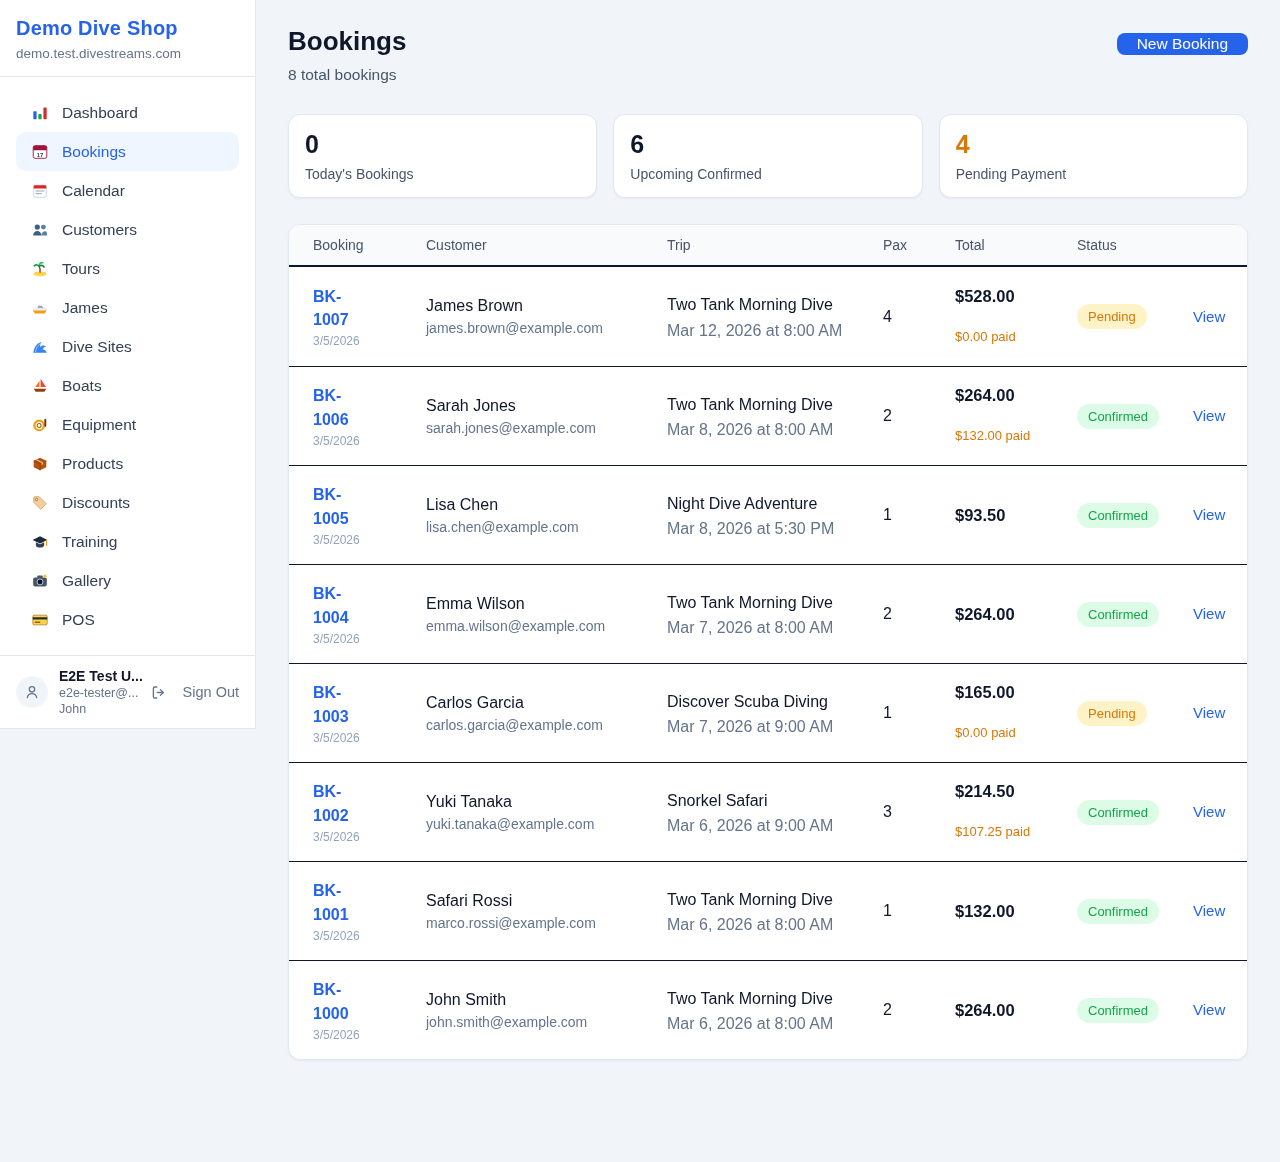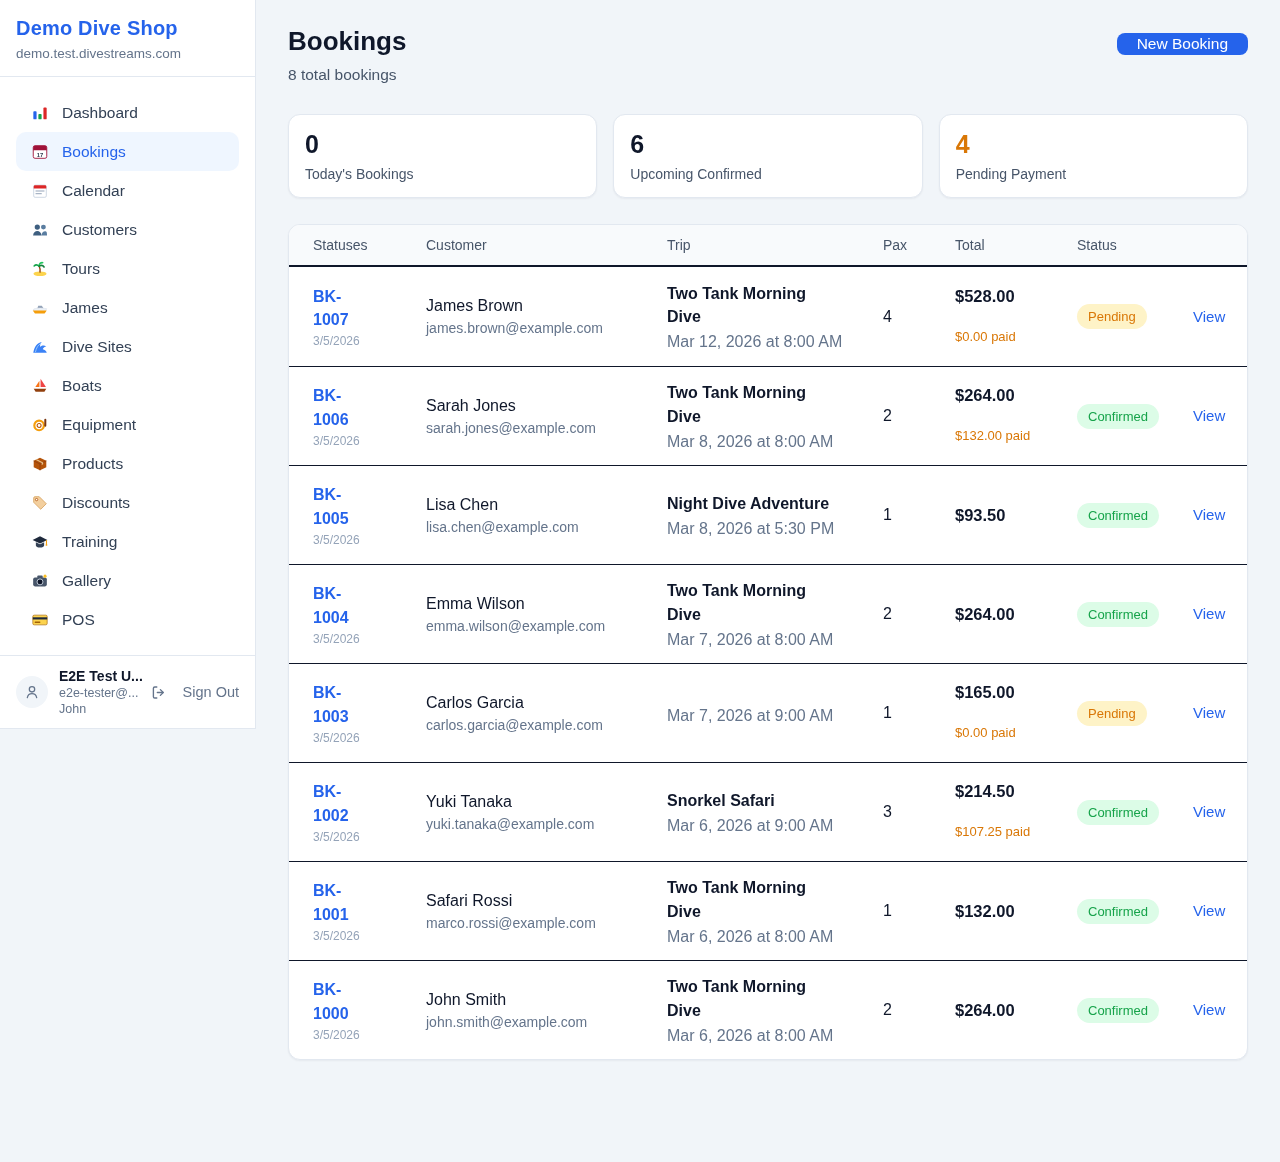--- a/index.html
+++ b/index.html
@@ -46,21 +46,21 @@
   .table-card { margin-top:26px; background:#fff; border:1px solid #e2e8f0; border-radius:12px; overflow:hidden; box-shadow:0 1px 2px rgba(15,23,42,.05); }
   .thead, .trow { display:grid; grid-template-columns:113px 241px 216px 72px 122px 116px 1fr; }
   .thead { background:#f8fafc; border-bottom:2px solid #0f172a; padding:0 24px; }
   .th { font-size:14px; color:#475569; padding:12px 0; }
   .trow { align-items:center; min-height:99px; padding:14px 24px; }
   .trow + .trow { border-top:1px solid #0f172a; }
   .bk-id { display:inline-block; max-width:58px; font-size:16px; font-weight:600; color:#2563eb; line-height:1.45; text-decoration:none; cursor:pointer; }
   .bk-date { font-size:12px; color:#94a3b8; margin-top:3px; }
   .cust-name { font-size:16px; color:#0f172a; }
   .cust-email { font-size:14px; color:#64748b; margin-top:5px; }
-  .trip-name { font-size:16px; font-weight:700; color:#0f172a; max-width:172px; line-height:1.45; }
+  .trip-name { font-size:16px; font-weight:400; color:#0f172a; max-width:172px; line-height:1.45; }
   .trip-date { font-size:16px; color:#64748b; margin-top:5px; }
   .c-pax { font-size:16px; color:#0f172a; }
   .total-amt { font-size:16.5px; font-weight:700; color:#0f172a; }
   .total-paid { font-size:13px; color:#d97706; margin-top:22px; max-width:78px; line-height:1.4; }
   .total-paid:empty { display:none; }
   .badge { display:inline-block; font-size:13px; padding:5px 11px; border-radius:999px; }
   .badge-pending { background:#fef3c7; color:#d97706; }
   .badge-confirmed { background:#dcfce7; color:#16a34a; }
   .c-action { text-align:right; }
   .view-link { color:#2563eb; font-size:15px; font-weight:500; text-decoration:none; cursor:pointer; }
@@ -281,21 +281,21 @@
 
   <div class="stat-card">
     <div class="stat-value orange">4</div>
     <div class="stat-label">Pending Payment</div>
   </div>
 </div>
 
 
     <div class="table-card">
       <div class="thead" id="table-head">
-          <div class="th">Statuses</div>
+          <div class="th">Booking</div>
           <div class="th">Customer</div>
           <div class="th">Trip</div>
           <div class="th">Pax</div>
           <div class="th">Total</div>
           <div class="th">Status</div>
           <div class="th"></div>
         </div>
       <div id="table-body">
   <div class="trow">
     <div class="cell c-booking">
@@ -404,20 +404,21 @@
   <div class="trow">
     <div class="cell c-booking">
       <a class="bk-id">BK-1003</a>
       <div class="bk-date">3/5/2026</div>
     </div>
     <div class="cell c-customer">
       <div class="cust-name">Carlos Garcia</div>
       <div class="cust-email">carlos.garcia@example.com</div>
     </div>
     <div class="cell c-trip">
+      <div class="trip-name">Discover Scuba Diving</div>
       <div class="trip-date">Mar 7, 2026 at 9:00 AM</div>
     </div>
     <div class="cell c-pax">1</div>
     <div class="cell c-total">
       <div class="total-amt">$165.00</div>
       <div class="total-paid">$0.00 paid</div>
     </div>
     <div class="cell c-status">
       <span class="badge badge-pending">Pending</span>
     </div>

